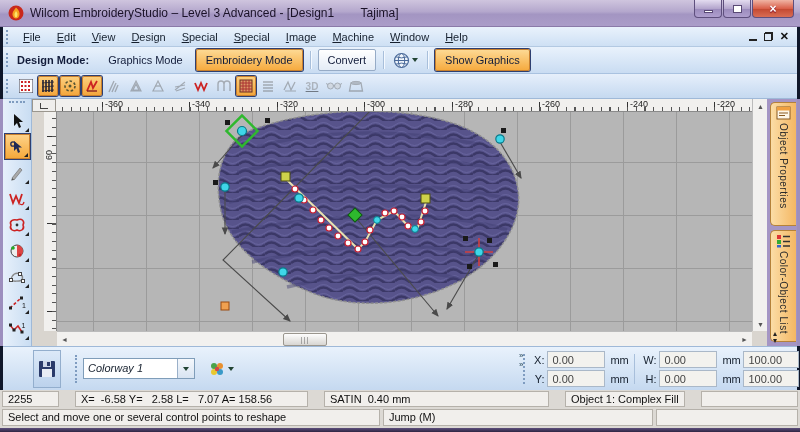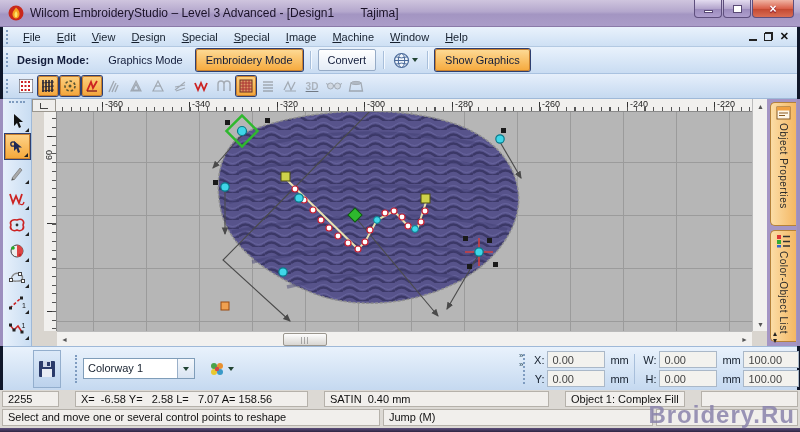--- a/index.html
+++ b/index.html
@@ -109,21 +109,21 @@
     background:linear-gradient(90deg,#fbdda6,#f4b763); display:flex; flex-direction:column; align-items:center; padding-top:3px; }
   .sidetab .vtext { writing-mode:vertical-rl; font-size:10px; color:#2a2a2a; margin-top:3px; letter-spacing:.5px; }
   .tab-arrows { position:absolute; bottom:2px; left:6px; font-size:8px; color:#222; line-height:7px; text-align:center; }
 
   
   .bottombar { position:absolute; top:346px; left:3px; width:794px; height:44px;
     background:linear-gradient(#e9f2fc,#c5d9f0); border-top:1px solid #9fb9d8; font-size:11px; color:#16202e; }
   .diskbtn { position:absolute; left:30px; top:3px; width:28px; height:38px; background:linear-gradient(#dce9f8,#bcd2ec);
     border:1px solid #93aecd; display:flex; align-items:center; justify-content:center; }
   .bb-handle { position:absolute; left:72px; top:8px; height:28px; border-left:2px dotted #7f9cc0; }
-  .combo { position:absolute; left:80px; top:11px; width:112px; height:21px; background:#fff; border:1px solid #7f9db9; display:flex; }
+  .combo { position:absolute; left:80px; top:11px; width:112px; height:21px; background:#fff; border:1px solid #7f9db9; display:flex;font-style:italic; }
   .combo .val { flex:1; padding:3px 4px; font-size:11px; }
   .combo .drop { width:17px; background:linear-gradient(#f5f8fc,#d8e4f2); border-left:1px solid #9ab0c9;
     display:flex; align-items:center; justify-content:center; }
   .pal-drop { position:absolute; left:202px; top:11px; width:36px; height:21px; display:flex; align-items:center; gap:3px; padding:0 4px; }
   .bb-right { position:absolute; right:0; top:0; width:278px; height:44px; display:flex; }
   .chev { width:14px; display:flex; flex-direction:column; align-items:center; justify-content:flex-start; padding-top:4px;
     font-size:8px; color:#245; }
   .bb-handle2 { height:30px; margin-top:7px; border-left:2px dotted #7f9cc0; margin-right:4px; }
   .fieldgrid { flex:1; display:grid; grid-template-columns:18px 58px 26px 8px 20px 58px 26px 56px 16px; grid-auto-rows:19px;
     align-items:center; padding-top:3px; }
@@ -560,15 +560,14 @@
     <div class="scell" style="width:233px">X=  -6.58 Y=   2.58 L=   7.07 A= 158.56</div>
     <div class="scell" style="width:225px">SATIN  0.40 mm</div>
     <div class="scell" style="width:120px">Object 1: Complex Fill</div>
     <div class="scell" style="flex:1"></div>
   </div>
   <div class="status2">
     <div class="scell" style="width:378px">Select and move one or several control points to reshape</div>
     <div class="scell" style="width:270px">Jump (M)</div>
     <div class="scell" style="flex:1"></div>
   </div>
-  <div class="watermark">Broidery.Ru</div>
   <div class="bottomedge"></div>
 </div>
 
 </body></html>

